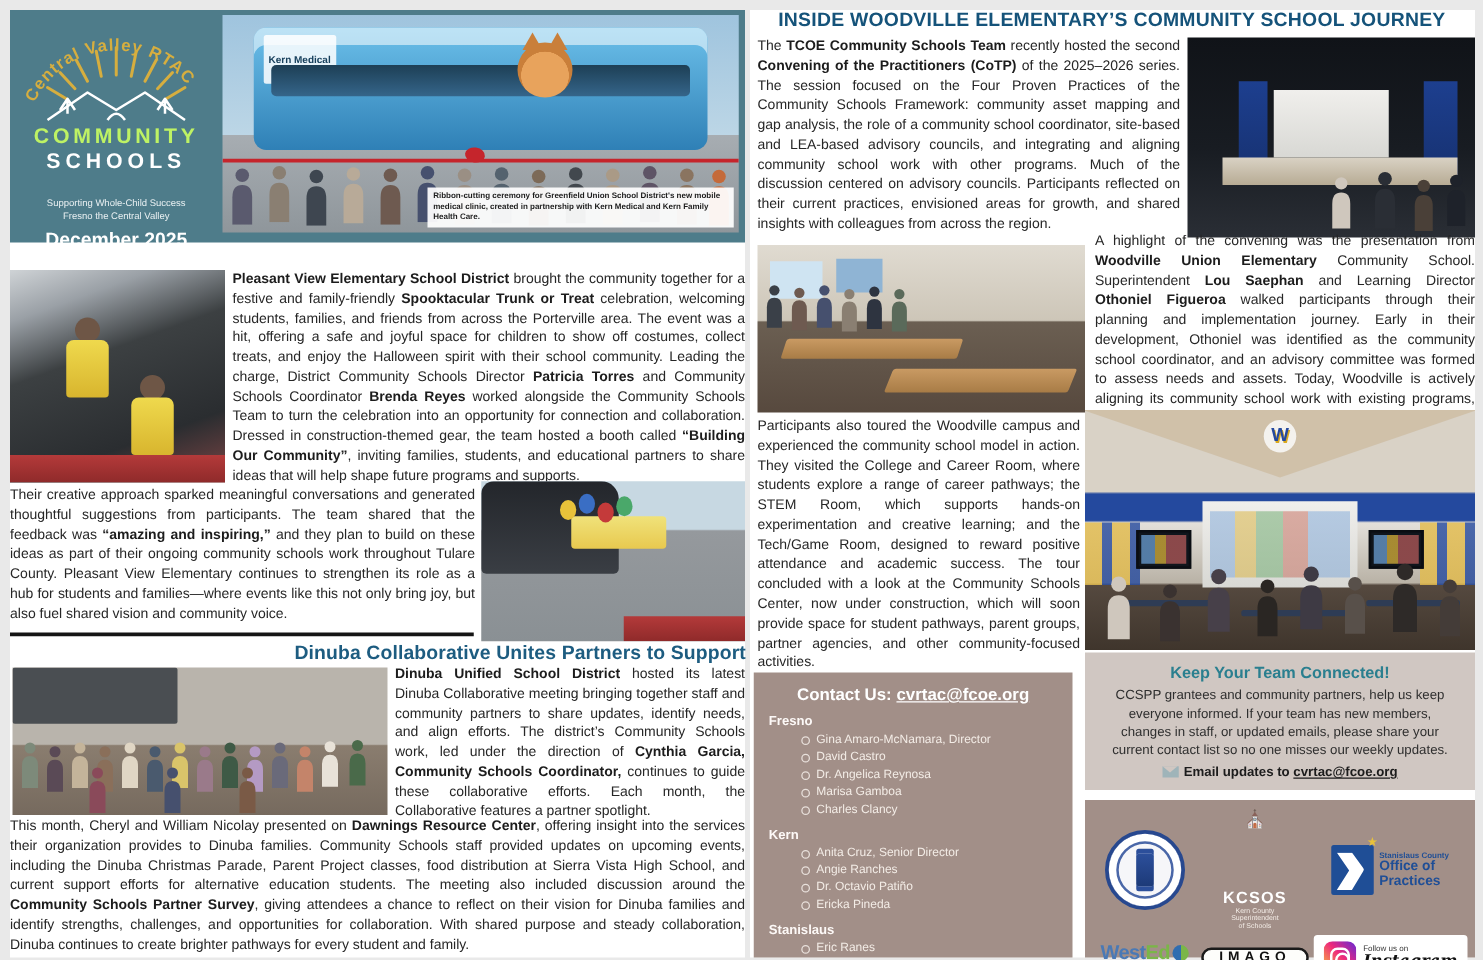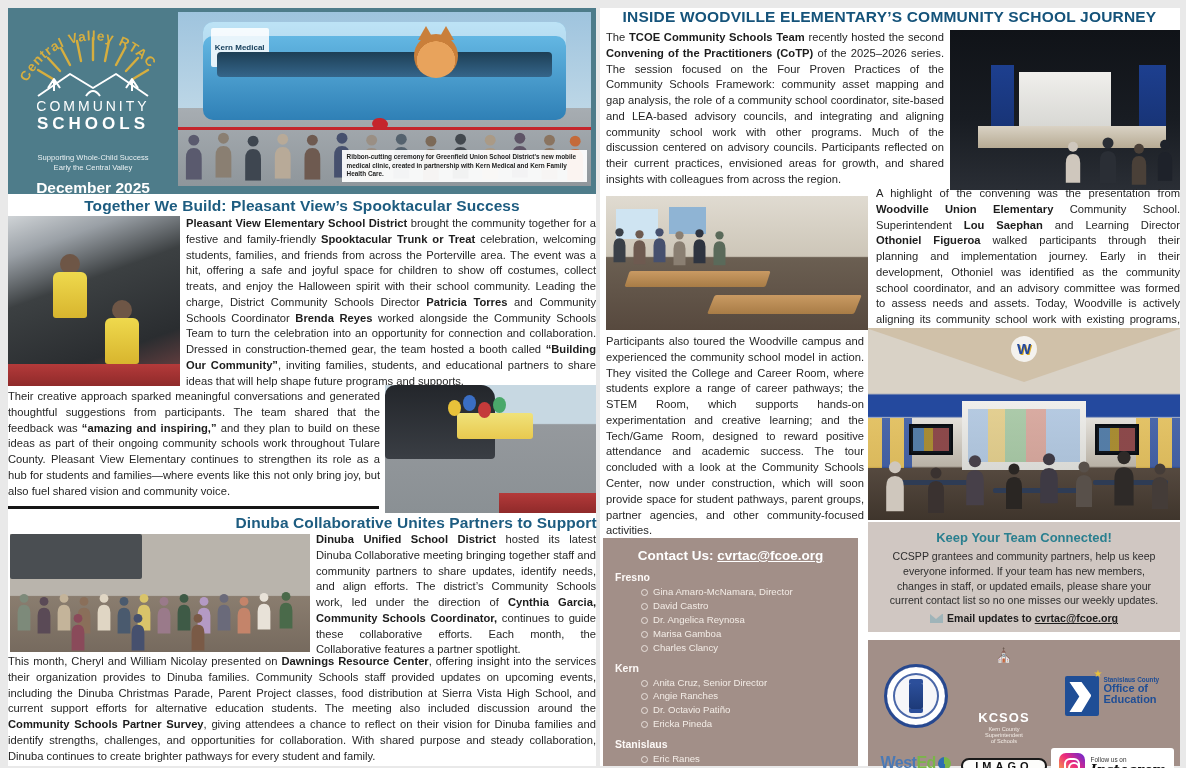--- a/index.html
+++ b/index.html
@@ -5,21 +5,21 @@
   html,body{margin:0;padding:0;background:#e9e9e9;font-family:"Liberation Sans",sans-serif;}
   .page{position:relative;width:1186px;height:768px;background:#e9e9e9;overflow:hidden;}
   .abs{position:absolute;}
   .col{position:absolute;background:#ffffff;}
   #colL{left:8px;top:8px;width:588px;height:758px;}
   #colR{left:600px;top:8px;width:580px;height:758px;}
 
   
   .masthead{left:0;top:0;width:588px;height:186px;background:#4e7c8a;}
   .brandbox{left:0;top:0;width:170px;height:186px;color:#fff;text-align:center;}
-  .brand-line1{font-size:14px;font-weight:normal;letter-spacing:3px;color:#ffffff;margin-top:-6px;}
+  .brand-line1{font-size:17px;font-weight:bold;letter-spacing:3px;color:#bef264;margin-top:-6px;}
   .brand-line2{font-size:17px;font-weight:bold;letter-spacing:4px;color:#fff;}
   .tagline{font-size:7.6px;color:#e9f0f2;line-height:1.35;margin-top:19px;}
   .nl-date{font-size:15.5px;font-weight:bold;color:#fff;margin-top:5px;}
   .mast-photo{left:170px;top:4px;right:5px;bottom:8px;overflow:hidden;background:linear-gradient(#9fc4de 0%,#bcd6e6 55%,#a7adb2 55%,#8f969b 100%);}
   .bus{left:6%;top:6%;width:88%;height:56%;border-radius:10px;background:linear-gradient(#6cc0ea,#2f80b6);box-shadow:inset 0 14px 0 rgba(255,255,255,.55);}
   .bus-win{left:4%;top:30%;width:92%;height:26%;background:linear-gradient(#1d3f55,#35658a);border-radius:4px;}
   .fox{left:58%;top:12%;width:44px;height:44px;background:radial-gradient(circle at 50% 60%,#e8a35c 55%,#c97f3a 56%);border-radius:50%;}
   .fox:before,.fox:after{content:"";position:absolute;top:-8px;border-left:8px solid transparent;border-right:8px solid transparent;border-bottom:14px solid #c97f3a;}
   .fox:before{left:4px;} .fox:after{right:4px;}
   .bus-label{left:8px;top:6px;font-size:8px;font-weight:bold;color:#17405c;background:rgba(255,255,255,.85);padding:15px 4px;border-radius:2px;}
@@ -75,21 +75,21 @@
   .connected-body{font-size:10.6px;color:#2e2e2e;line-height:1.4;}
   .connected-cta{font-size:10.6px;font-weight:bold;color:#1c1c1c;margin-top:4px;}
   .connected-cta a{color:#1c1c1c;}
   .logosbox{background:#a28f88;box-sizing:border-box;display:grid;grid-template-columns:1fr 1fr 1fr;grid-template-rows:1fr 1fr;align-items:center;justify-items:center;padding:8px 6px;gap:4px;}
   .seal{width:58px;height:58px;border-radius:50%;background:#f6f6f9;border:3px solid #27488f;box-shadow:inset 0 0 0 6px #fff,inset 0 0 0 8px #4a67a8;display:flex;align-items:center;justify-content:center;}
   .column-glyph{width:14px;height:26px;background:linear-gradient(#2c4f9b,#1d3a78);border-radius:2px;box-shadow:0 -4px 0 0 #2c4f9b,0 4px 0 0 #2c4f9b;}
   .kcsos{color:#fff;text-align:center;line-height:1.1;}
   .kcsos .bell{font-size:14px;}
   .kcsos .acr{font-size:13px;font-weight:bold;letter-spacing:1px;margin-top:48px;}
   .kcsos .sub{font-size:5.6px;color:#f3ece6;}
-  .stan{display:flex;gap:4px;background:transparent;}
+  .stan{display:flex;align-items:center;gap:4px;background:transparent;}
   .stan .mark{width:34px;height:40px;background:#1f4e96;position:relative;border-radius:2px;}
   .stan .mark:before{content:"";position:absolute;left:4px;top:6px;width:22px;height:30px;background:#fff;clip-path:polygon(0 0,55% 0,100% 45%,55% 100%,0 100%,45% 48%);}
   .stan .mark:after{content:"★";position:absolute;right:-3px;top:-8px;color:#e8c23a;font-size:10px;}
   .stan .t1{font-size:6.4px;color:#1f4e96;font-weight:bold;}
   .stan .t2{font-size:11px;color:#1f4e96;font-weight:bold;line-height:1.02;}
   .wested{text-align:right;}
   .wested .wname{font-size:16px;font-weight:bold;letter-spacing:-.5px;}
   .wested .w1{color:#4a79b5;} .wested .w2{color:#7ab648;}
   .wested .swirl{display:inline-block;width:13px;height:13px;border-radius:50%;background:conic-gradient(#7ab648 0 50%,#2f6db0 50% 100%);vertical-align:middle;margin-left:2px;}
   .wested .worg{font-size:5.6px;color:#e4ddd8;}
@@ -140,21 +140,21 @@
           <g stroke="#ffffff" stroke-width="2" fill="none" stroke-linejoin="round">
             <path d="M30 88 L62 66 L85 80 L108 66 L140 88"></path>
             <path d="M78 88 Q85 78 92 88"></path>
             <path d="M40 80 l6-9 l6 9 m-6-9 v12 M118 80 l6-9 l6 9 m-6-9 v12"></path>
           </g>
         </svg>
         <div class="brand-line1">COMMUNITY</div>
         <div class="brand-line2">SCHOOLS</div>
         <div class="tagline">
           <div>Supporting Whole-Child Success</div>
-          <div>Early the Central Valley</div>
+          <div>Fresno the Central Valley</div>
         </div>
         <div class="nl-date">December 2025</div>
       </div>
 
       <div class="abs mast-photo photo">
         <div class="abs bus">
           <div class="abs bus-label">Kern Medical</div>
           <div class="abs bus-win"></div>
           <div class="abs fox"></div>
         </div>
@@ -173,21 +173,20 @@
           <use href="#psn" x="336" y="6" width="20" height="46" fill="#5e5466"></use>
           <use href="#psn" x="366" y="8" width="20" height="46" fill="#8a7460"></use>
           <use href="#psn" x="392" y="9" width="20" height="46" fill="#c46a3a"></use>
         </svg>
         <div class="abs ribbon"></div>
         <div class="abs bow"></div>
         <div class="abs caption">Ribbon-cutting ceremony for Greenfield Union School District's new mobile medical clinic, created in partnership with Kern Medical and Kern Family Health Care.</div>
       </div>
     </div>
 
-    <div class="abs headline" style="left:0;top:189px;width:588px;">Together We Build: Pleasant View’s Spooktacular Success</div>
 
     <div class="abs photo ph-spook" style="left:0;top:208px;width:172px;height:170px;">
       <div class="head" style="left:52px;top:38px;"></div>
       <div class="vest" style="left:45px;top:56px;"></div>
       <div class="head" style="left:104px;top:84px;"></div>
       <div class="vest" style="left:97px;top:102px;"></div>
       <div class="redcloth" style="left:0;bottom:0;width:100%;height:22px;"></div>
     </div>
     <div class="abs bodytxt" style="left:178px;top:208px;width:410px;"><b>Pleasant View Elementary School District</b> brought the community together for a festive and family-friendly <b>Spooktacular Trunk or Treat</b> celebration, welcoming students, families, and friends from across the Porterville area. The event was a hit, offering a safe and joyful space for children to show off costumes, collect treats, and enjoy the Halloween spirit with their school community. Leading the charge, District Community Schools Director <b>Patricia Torres</b> and Community Schools Coordinator <b>Brenda Reyes</b> worked alongside the Community Schools Team to turn the celebration into an opportunity for connection and collaboration. Dressed in construction-themed gear, the team hosted a booth called <b>“Building Our Community”</b>, inviting families, students, and educational partners to share ideas that will help shape future programs and supports.</div>
 
@@ -341,21 +340,21 @@
         <div class="acr">KCSOS</div>
         <div class="sub">Kern County</div>
         <div class="sub">Superintendent</div>
         <div class="sub">of Schools</div>
       </div>
       <div class="stan">
         <div class="mark"></div>
         <div>
           <div class="t1">Stanislaus County</div>
           <div class="t2">Office of</div>
-          <div class="t2">Education</div>
+          <div class="t2">Practices</div>
         </div>
       </div>
       <div class="wested">
         <div class="wname"><span class="w1">West</span><span class="w2">Ed</span><span class="swirl"></span></div>
         <div class="worg">WestEd.org</div>
       </div>
       <div class="imago">IMAGO</div>
       <div class="insta">
         <div class="cam"></div>
         <div>

